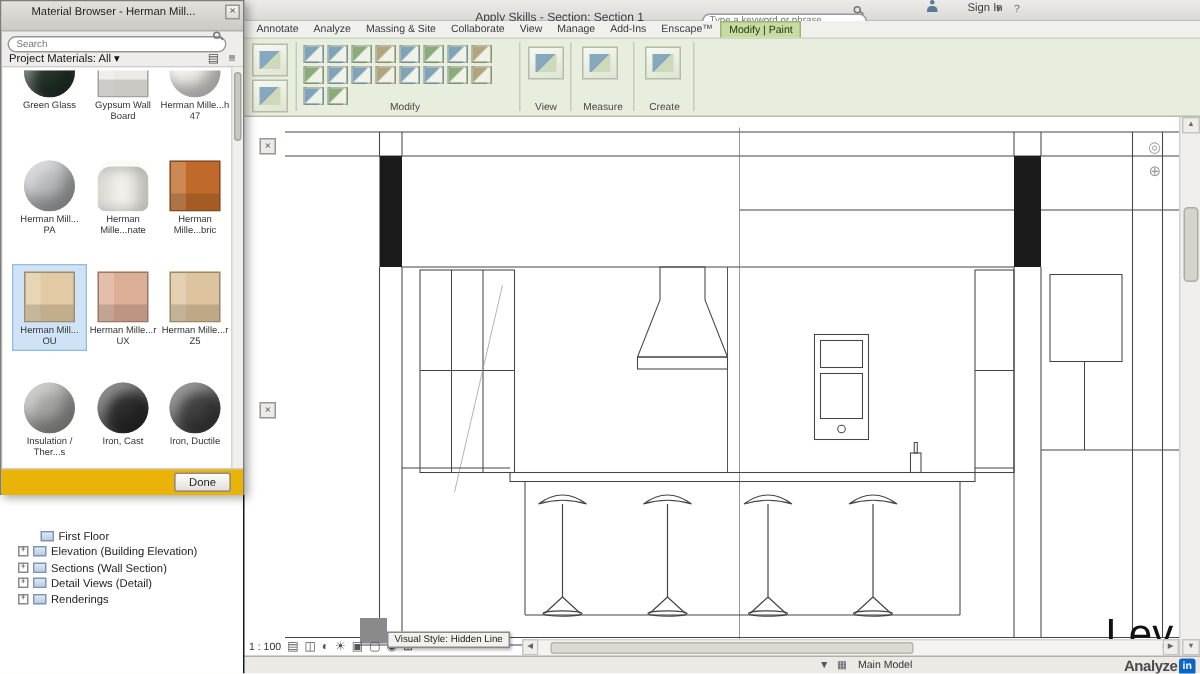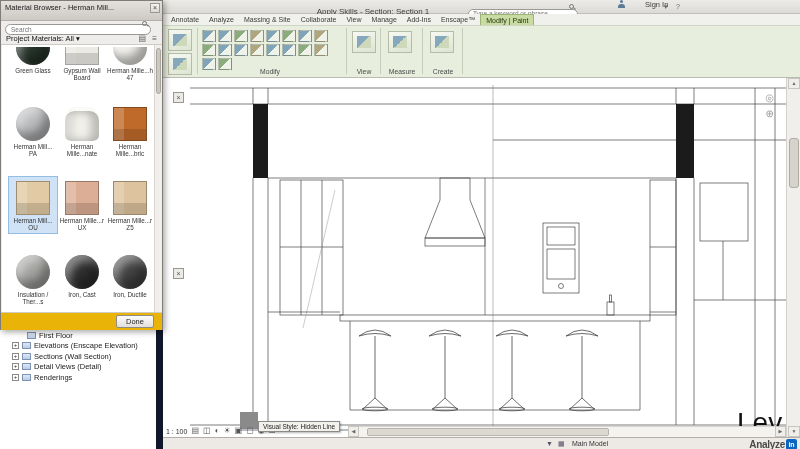--- a/index.html
+++ b/index.html
@@ -56,21 +56,21 @@
   #statusbar{position:absolute;left:0;top:437px;width:800px;height:12px;background:#edeae6;border-top:1px solid #b2afaa;font-size:7px;line-height:11px}
   #sel-info{position:absolute;left:3px;top:0;color:#333;white-space:nowrap}
   .sbicon{position:absolute;top:0;font-size:7px;color:#556}
   #model-label{position:absolute;left:572px;top:0;color:#333}
   #li-wrap{position:absolute;right:3px;top:0;height:12px;display:flex;align-items:center;gap:1px}
   #li-text{font-size:10px;font-weight:bold;color:#4a4a4a;letter-spacing:-.3px}
   #li-badge{width:11px;height:11px;background:#0a66c2;color:#fff;font-size:7px;font-weight:bold;border-radius:2px;display:flex;align-items:center;justify-content:center}
 
   
   #dialog{position:absolute;left:0;top:0;width:163px;height:330px;background:#efedeb;border:1px solid #7f7c78;box-shadow:2px 2px 6px rgba(0,0,0,.35);z-index:20}
-  #dlg-title{position:absolute;left:0;top:0;right:0;height:20px;background:linear-gradient(#e4e1dd,#cdc9c4);border-bottom:1px solid #b3b0ab;font-size:7.5px;line-height:13px;padding-left:4px;color:#222;white-space:nowrap;overflow:hidden}
+  #dlg-title{position:absolute;left:0;top:0;right:0;height:20px;background:linear-gradient(#e4e1dd,#cdc9c4);border-bottom:1px solid #b3b0ab;font-size:7.5px;line-height:13px;padding-left:20px;color:#222;white-space:nowrap;overflow:hidden}
   #dlg-close{position:absolute;right:2px;top:2px;width:10px;height:10px;border:1px solid #9a9792;background:linear-gradient(#f6f4f1,#ddd9d4);font-size:7px;line-height:8px;text-align:center;color:#444}
   #dlg-search{position:absolute;left:4px;top:17px;width:146px;height:11px}
   #dlg-search input{width:100%;height:11px;border:1px solid #9a9792;border-radius:6px;font-size:6.5px;padding:0 12px 0 5px;color:#666;background:#fff;font-family:"Liberation Sans",sans-serif}
   #filter-row{position:absolute;left:0;top:31px;right:0;height:13px;font-size:7.5px;line-height:13px;color:#111;padding-left:5px;border-bottom:1px solid #cfccc6}
   .fricon{position:absolute;top:0;font-size:8px;color:#555;line-height:13px}
   #matarea{position:absolute;left:1px;top:44px;right:1px;height:267px;background:#fff}
   .cell{position:absolute;width:48px;text-align:center;padding:2px 0}
   .c1{left:7px}.c2{left:56px}.c3{left:104px}
   .r1{top:0}.r2{top:58px}.r3{top:132px}.r4{top:206px}
   .cell.sel{background:#cfe2f6;outline:1px solid #94bde4}
@@ -80,21 +80,21 @@
   .sphere{border-radius:50%;box-shadow:inset -6px -8px 9px rgba(0,0,0,.35),inset 5px 6px 8px rgba(255,255,255,.45)}
   .cube{border:1px solid rgba(0,0,0,.3);box-shadow:inset 0 -11px 0 rgba(0,0,0,.14),inset 10px 0 0 rgba(255,255,255,.2)}
   .cylinder{border-radius:9px 9px 6px 6px/13px 13px 5px 5px;border-top:4px solid rgba(255,255,255,.65);box-shadow:inset -8px 0 9px rgba(0,0,0,.22),inset 8px 0 9px rgba(0,0,0,.1)}
   .mat-label{font-size:6.3px;line-height:7px;margin-top:2px;color:#333}
   #dscroll{position:absolute;right:0;top:44px;width:8px;height:267px;background:#f1efec;border-left:1px solid #d8d5d0}
   #dthumb{position:absolute;left:1px;top:3px;width:5px;height:46px;background:#cbc8c2;border:1px solid #a8a59f;border-radius:3px}
   #done-row{position:absolute;left:0;top:311px;right:0;height:18px;background:#eab308;border-top:1px solid #cfccc6}
   #done-btn{position:absolute;right:8px;top:2px;width:38px;height:13px;background:linear-gradient(#fdfdfc,#e2dfda);border:1px solid #8f8c87;border-radius:2px;font-size:7.5px;line-height:11px;text-align:center;color:#222}
 
   
-  #tree{position:absolute;left:0;top:330px;width:163px;height:119px;background:#fff;border-right:7px solid #0f172a;z-index:19;padding-top:0}
+  #tree{position:absolute;left:0;top:330px;width:163px;height:119px;background:#fff;border-right:1px solid #0f172a;z-index:19;padding-top:22px}
   .trow{height:10.5px;display:flex;align-items:center;font-size:7.5px;color:#222;padding-left:12px;gap:3px;white-space:nowrap;overflow:hidden}
   .trow.deep{padding-left:27px}
   .expbox{width:7px;height:7px;border:1px solid #8a8a8a;background:#fff;font-size:6px;line-height:5px;text-align:center;color:#333;flex:none}
   .ticon{width:9px;height:7px;background:linear-gradient(#e0e9f5,#b8cbe6);border:1px solid #7e93b4;flex:none}
 </style>
 </head>
 <body>
 
 <div id="titlebar">
   <div id="app-title">Apply Skills - Section: Section 1</div>
@@ -366,21 +366,21 @@
 </div>
 
 <div id="tree">
   <div class="trow deep">
       <span class="ticon"></span>
       <span>First Floor</span>
     </div>
   <div class="trow">
       <span class="expbox">+</span>
       <span class="ticon"></span>
-      <span>Elevations (Enscape Elevation)</span>
+      <span>Elevation (Building Elevation)</span>
     </div>
   <div class="trow">
       <span class="expbox">+</span>
       <span class="ticon"></span>
       <span>Sections (Wall Section)</span>
     </div>
   <div class="trow">
       <span class="expbox">+</span>
       <span class="ticon"></span>
       <span>Detail Views (Detail)</span>

